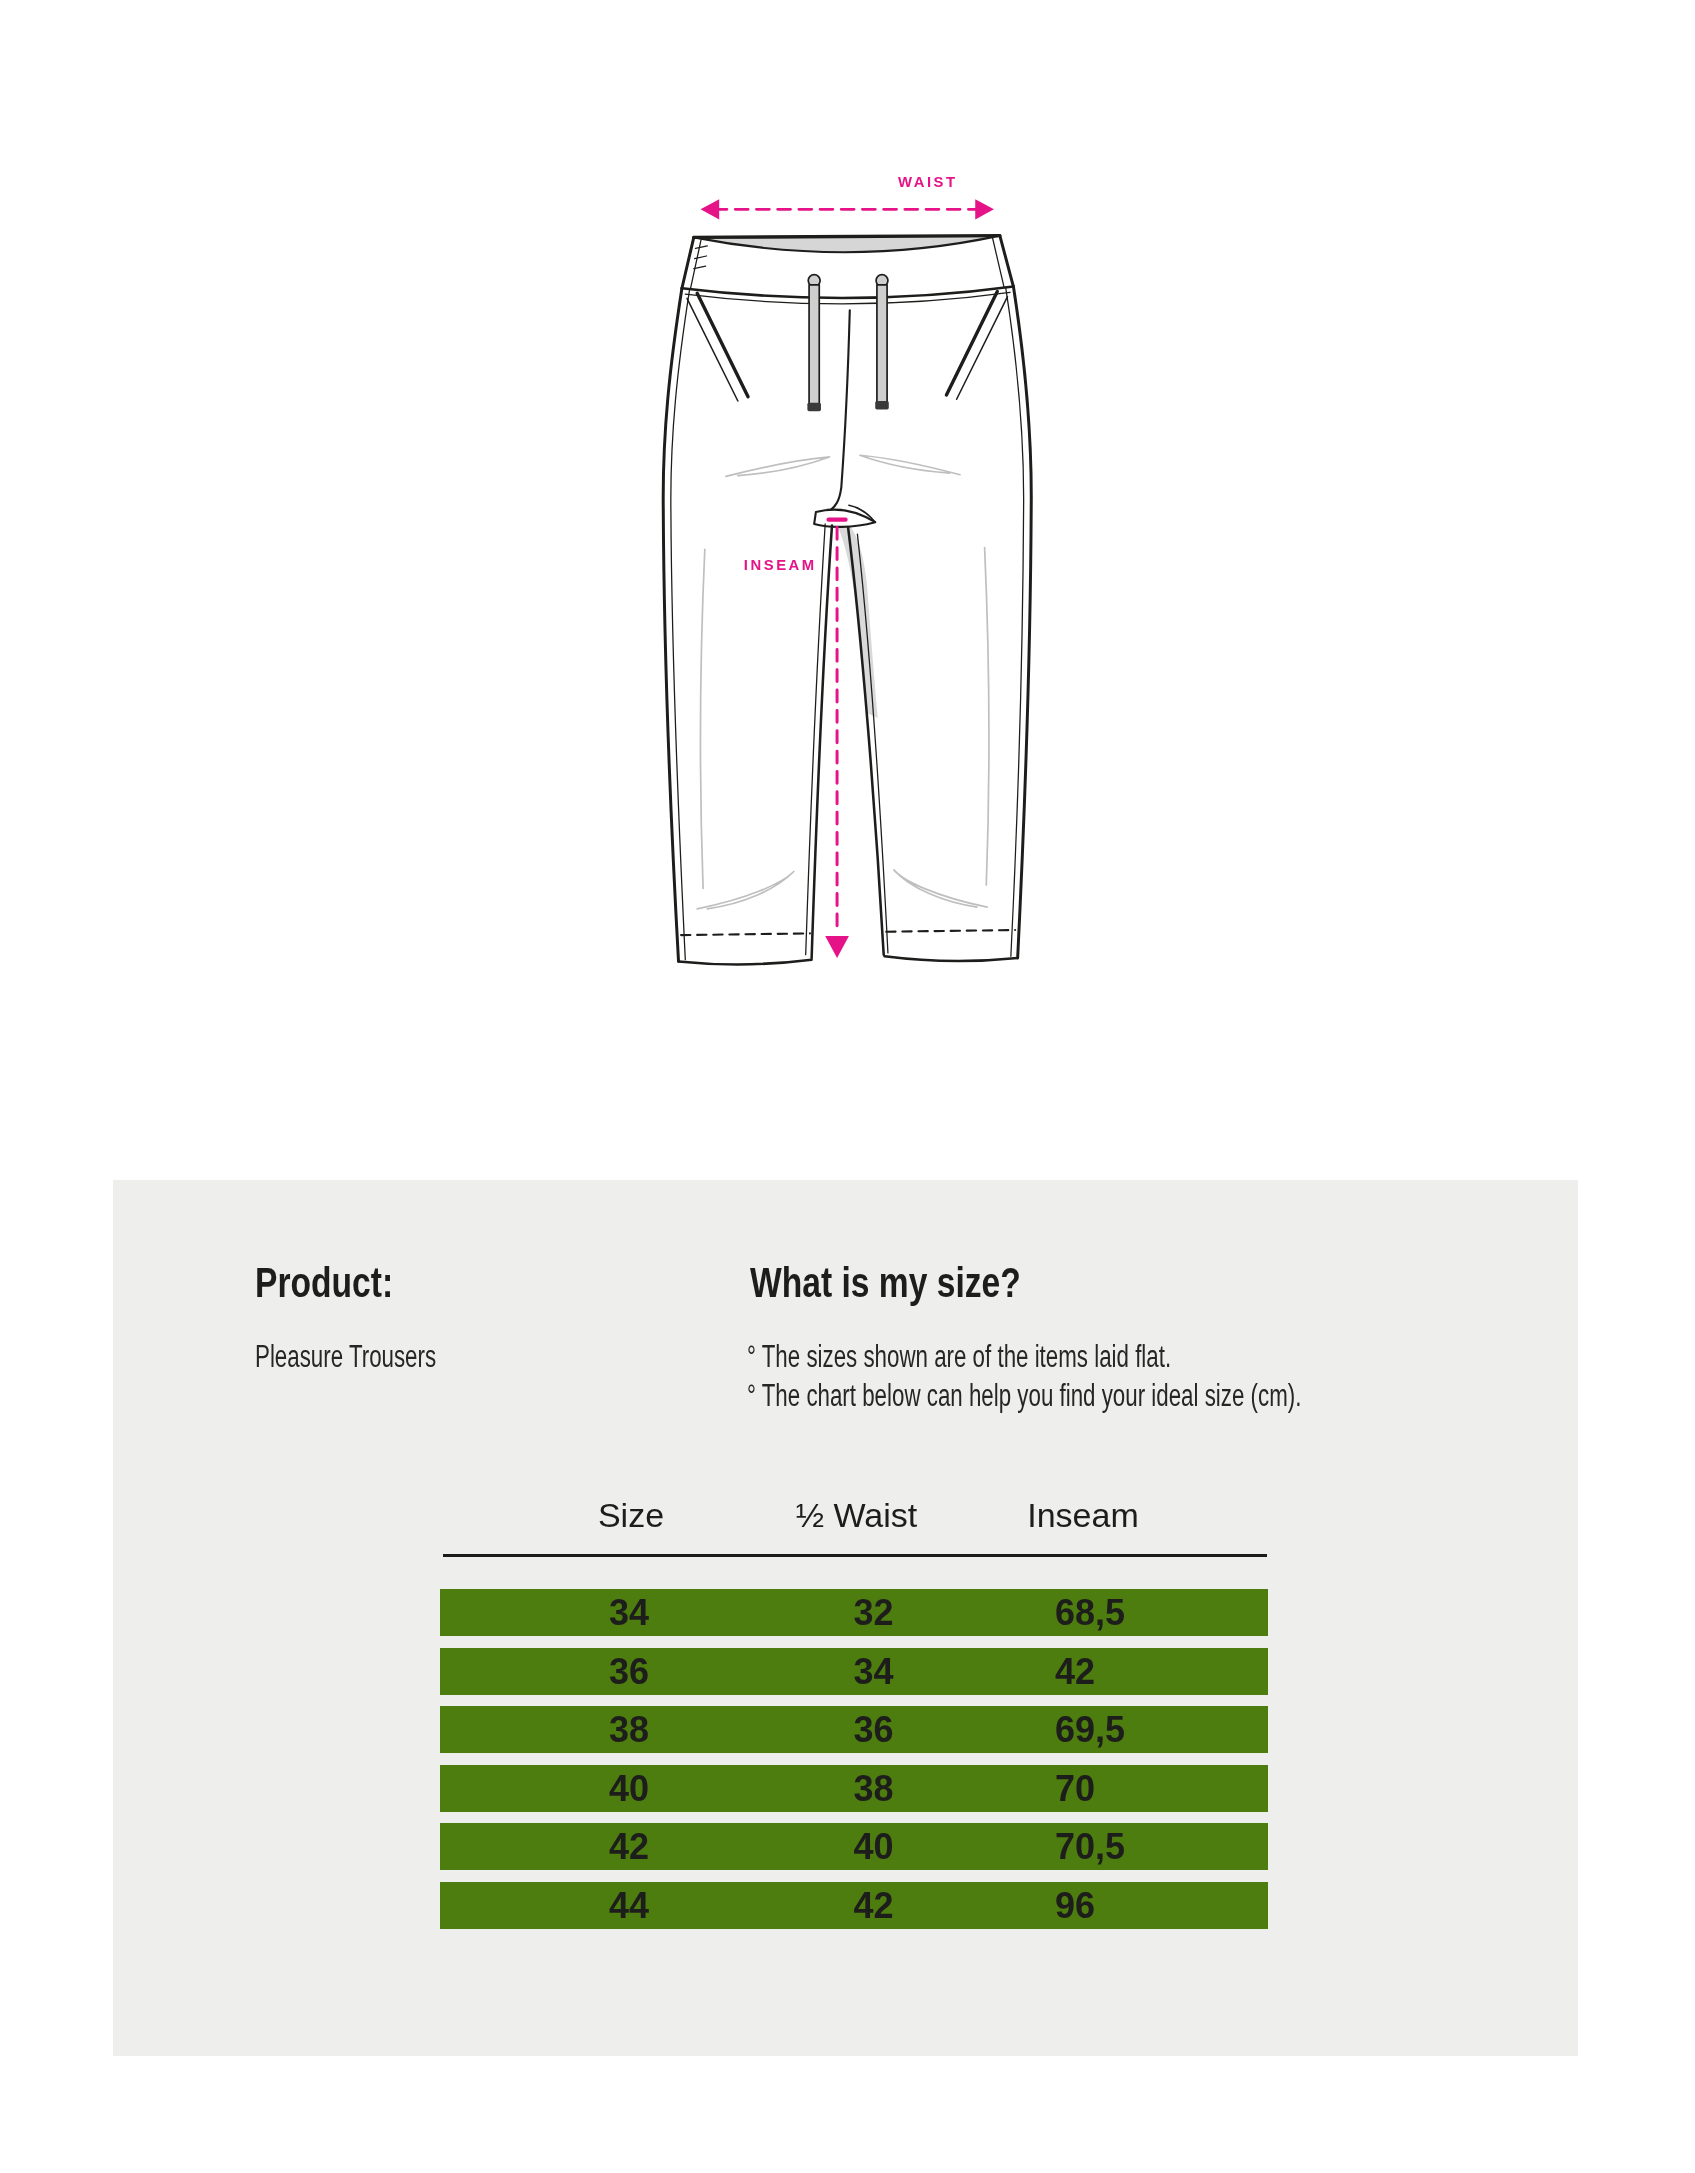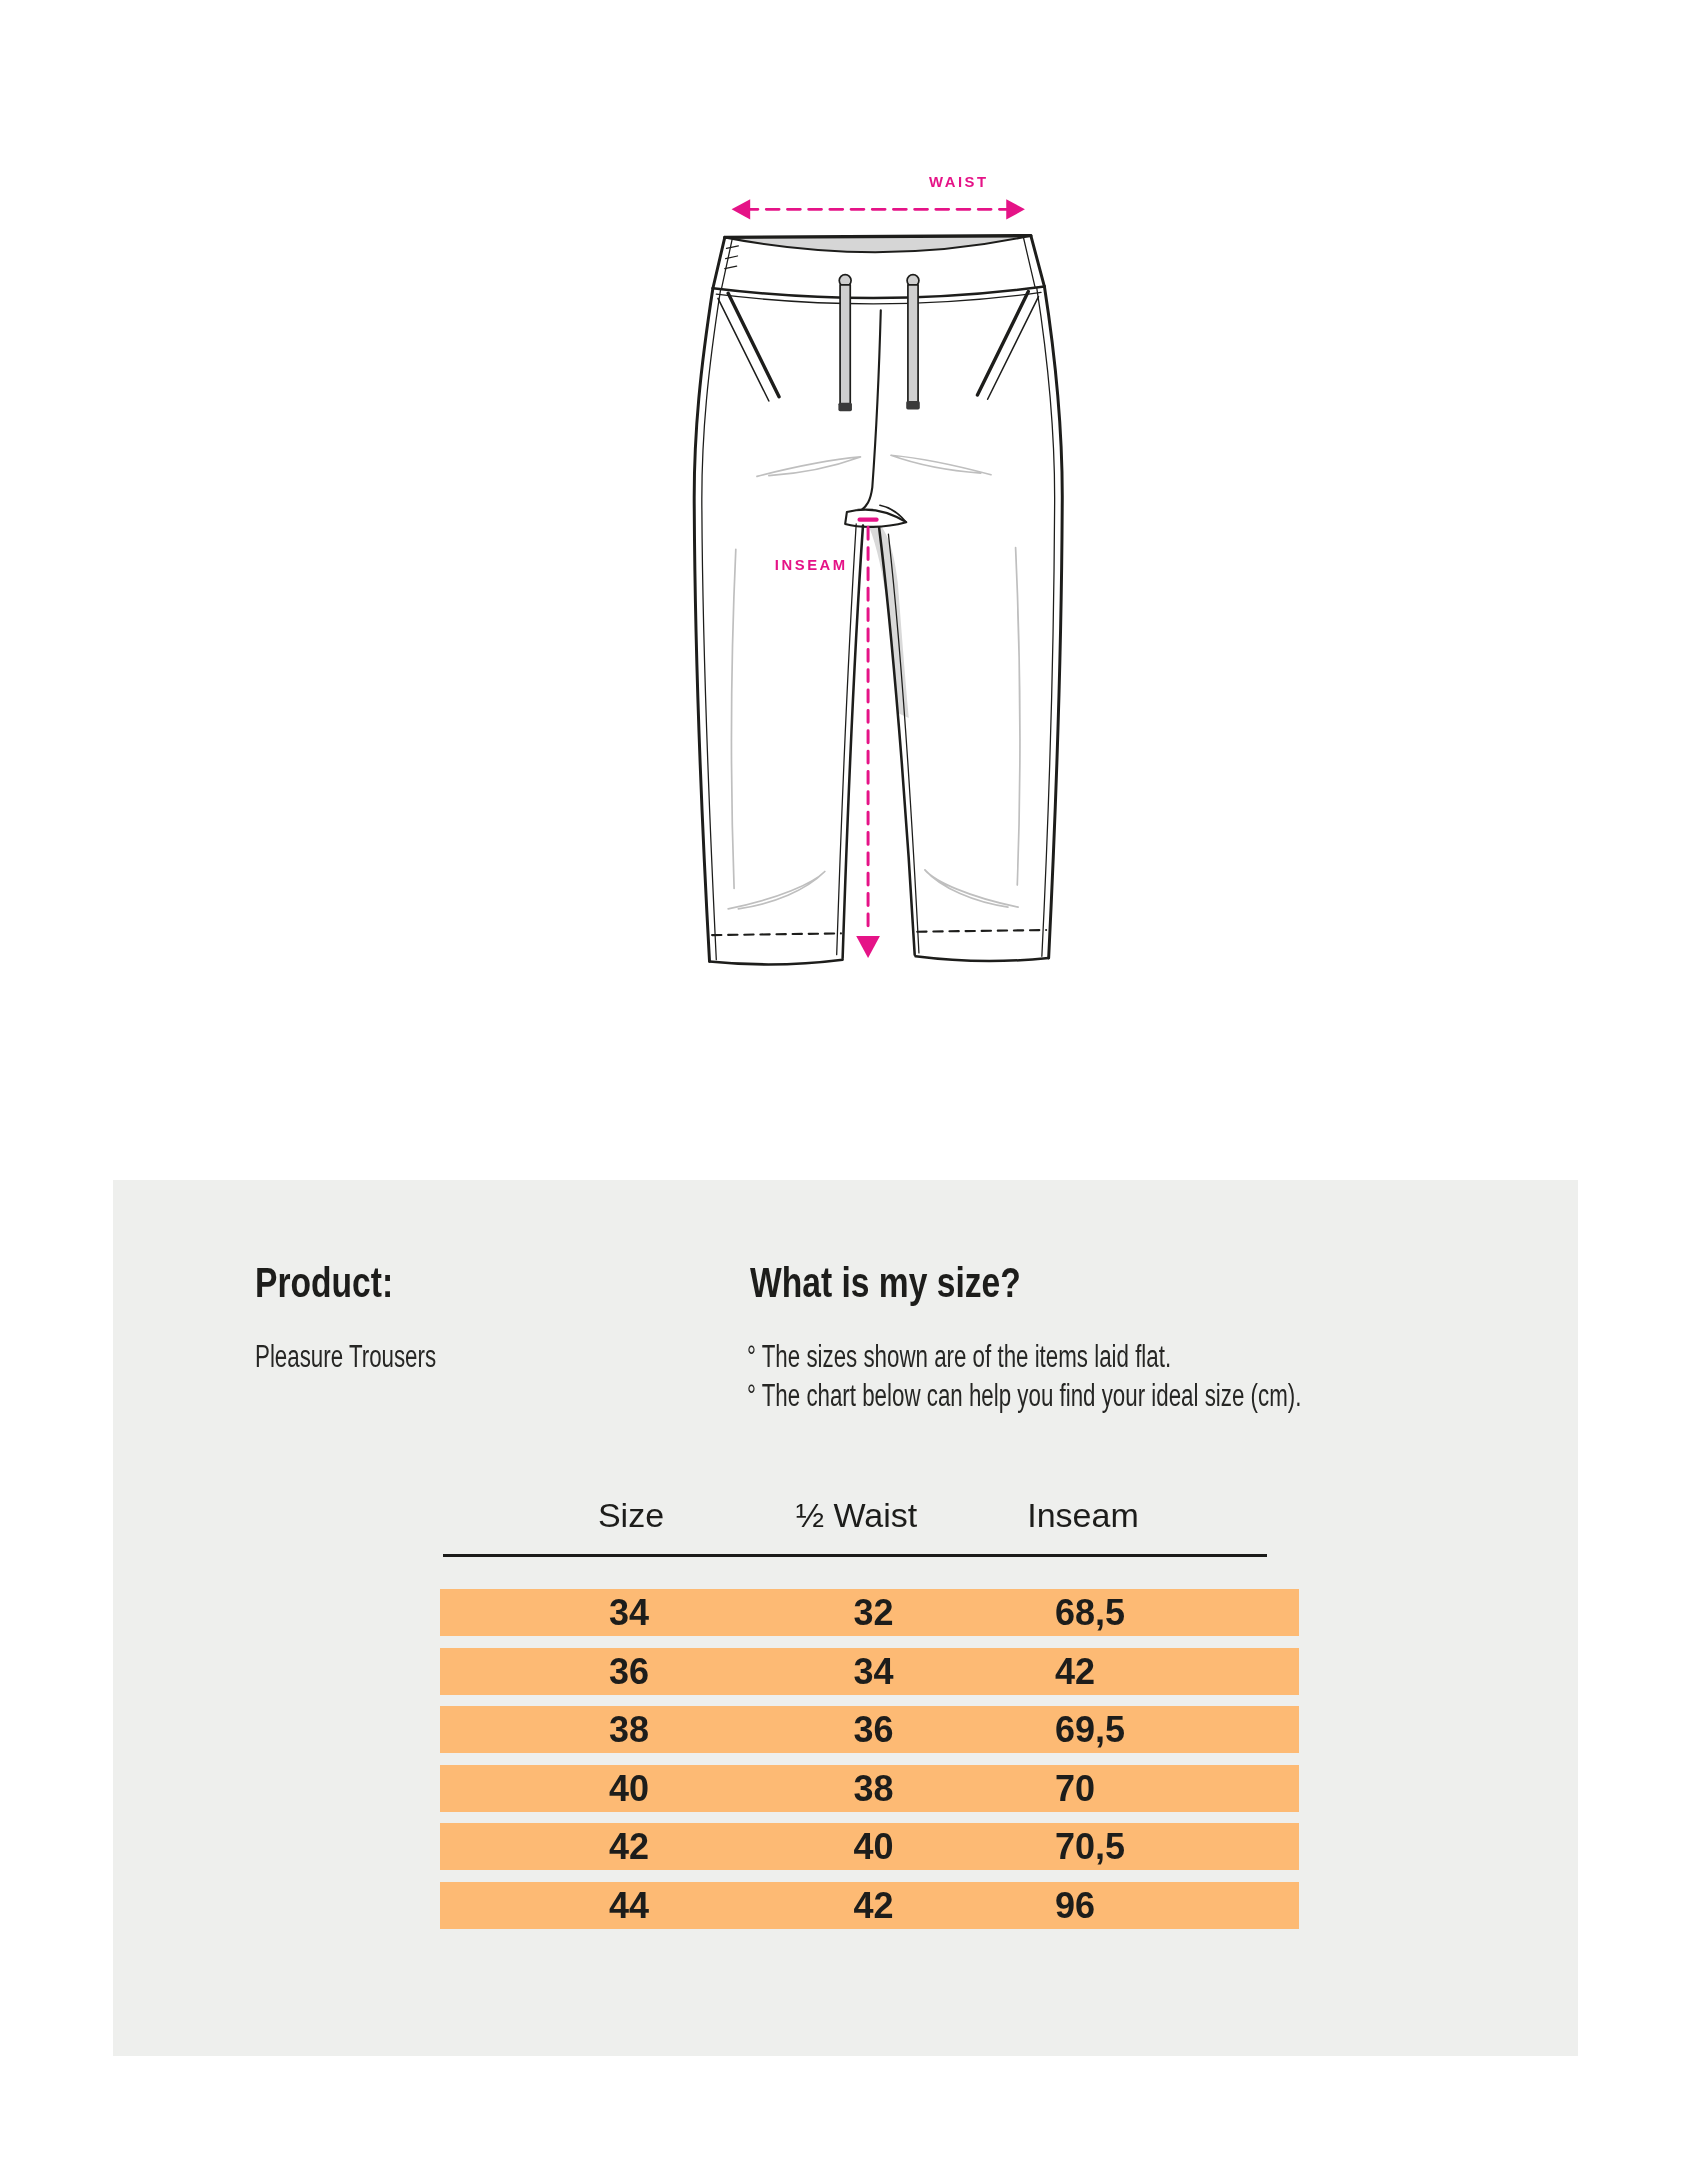--- a/index.html
+++ b/index.html
@@ -21,27 +21,27 @@
   }
   
   .th{
     font-size:34px;font-weight:400;text-align:center;white-space:nowrap;
     top:1497px;height:36px;line-height:36px;
   }
   .th-size{left:580px;width:102px;}
   .th-waist{left:780px;width:153px;}
   .th-inseam{left:1015px;width:136px;}
   .rule{left:443px;top:1554px;width:824px;height:3.4px;background:#1b1b19;}
-  .trow{left:440px;width:828px;height:47px;background:#fdba74;padding-left:31px;}
+  .trow{left:440px;width:828px;height:47px;background:#4d7c0f;}
   .cell{position:absolute;top:0;height:47px;line-height:47px;font-size:36px;font-weight:700;white-space:nowrap;}
   .cell-size{left:138px;width:102px;text-align:center;}
   .cell-waist{left:370px;width:127px;text-align:center;}
   .cell-inseam{left:615px;width:144px;text-align:left;}
   
-  .diagram{left:679px;top:161px;width:390px;height:814px;text-align:center;}
+  .diagram{left:648px;top:161px;width:390px;height:814px;text-align:center;}
   svg text{font-family:"Liberation Sans", sans-serif;}
 </style>
 </head>
 <body>
 
 <div class="abs diagram">
   <svg width="390" height="814" viewBox="0 0 460 960">
     <g stroke="#1d1d1b" fill="none" stroke-linecap="round" stroke-linejoin="round">
 
       <path d="M54,90 L415,88 Q238,126 54,90 Z" fill="#d6d6d6" stroke="none"></path>

